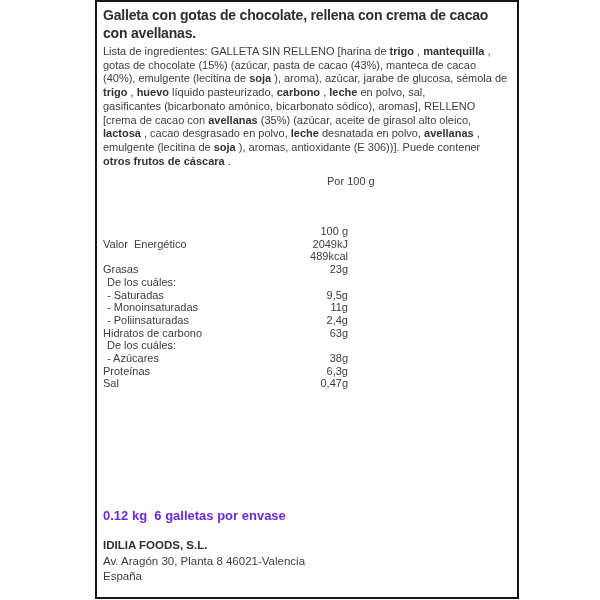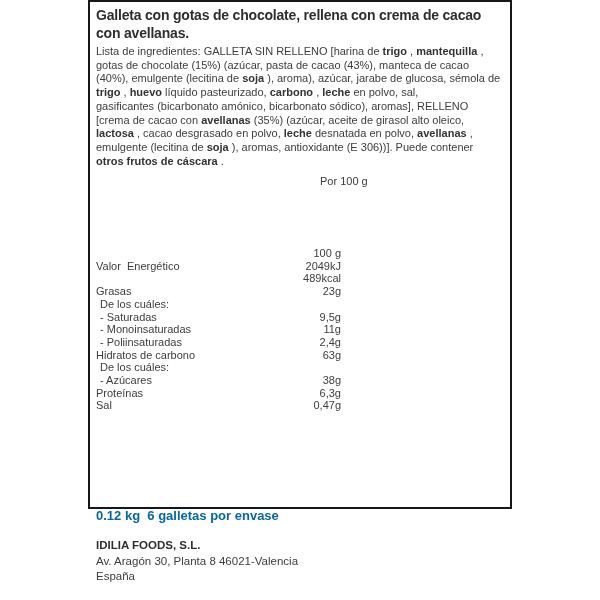--- a/index.html
+++ b/index.html
@@ -6,22 +6,22 @@
   html, body { width: 600px; height: 600px; }
   body {
     background: #ffffff;
     font-family: "Liberation Sans", "DejaVu Sans", sans-serif;
     color: #3d3d3d;
     position: relative;
     overflow: hidden;
   }
   .label-box {
     position: absolute;
-    left: 88px; top: 0;
-    width: 424px; height: 509px;
+    left: 95px; top: 0;
+    width: 424px; height: 599px;
     border: 2px solid #161616;
     background: #ffffff;
   }
   .title {
     position: absolute;
     top: 4px; left: 6px; width: 414px;
     font-size: 14px; font-weight: bold;
     line-height: 18px;
     letter-spacing: -0.2px;
     color: #2e2e2e;
@@ -36,36 +36,36 @@
   .ingredients b { color: #333333; }
   .per100 {
     position: absolute;
     top: 173px; left: 208px;
     font-size: 11px;
     margin-left: 22px;
   }
   .ntable {
     position: absolute;
     top: 223px; left: 6px; width: 245px;
-    font-size: 11px; line-height: 12.7px; margin-top: 22px;
+    font-size: 11px; line-height: 12.7px;
   }
   .nrow { display: flex; }
   .nrow .nlabel { white-space: pre; }
   .nrow.indent .nlabel { padding-left: 4px; }
   .nrow .nvalue { margin-left: auto; text-align: right; white-space: pre; }
   .storage {
     position: absolute;
     top: 476px; left: 6px; width: 414px;
     font-size: 11px;
   }
   .weight {
     position: absolute;
     top: 506px; left: 6px;
     font-size: 13px; font-weight: bold;
-    color: #0369a1;
+    color: #6d28d9;
     white-space: pre;
   }
   .company {
     position: absolute;
     top: 536px; left: 6px;
     font-size: 11.5px; line-height: 15.5px;
   }
   .company .cname { font-weight: bold; color: #2e2e2e; }
 </style>
 </head>

